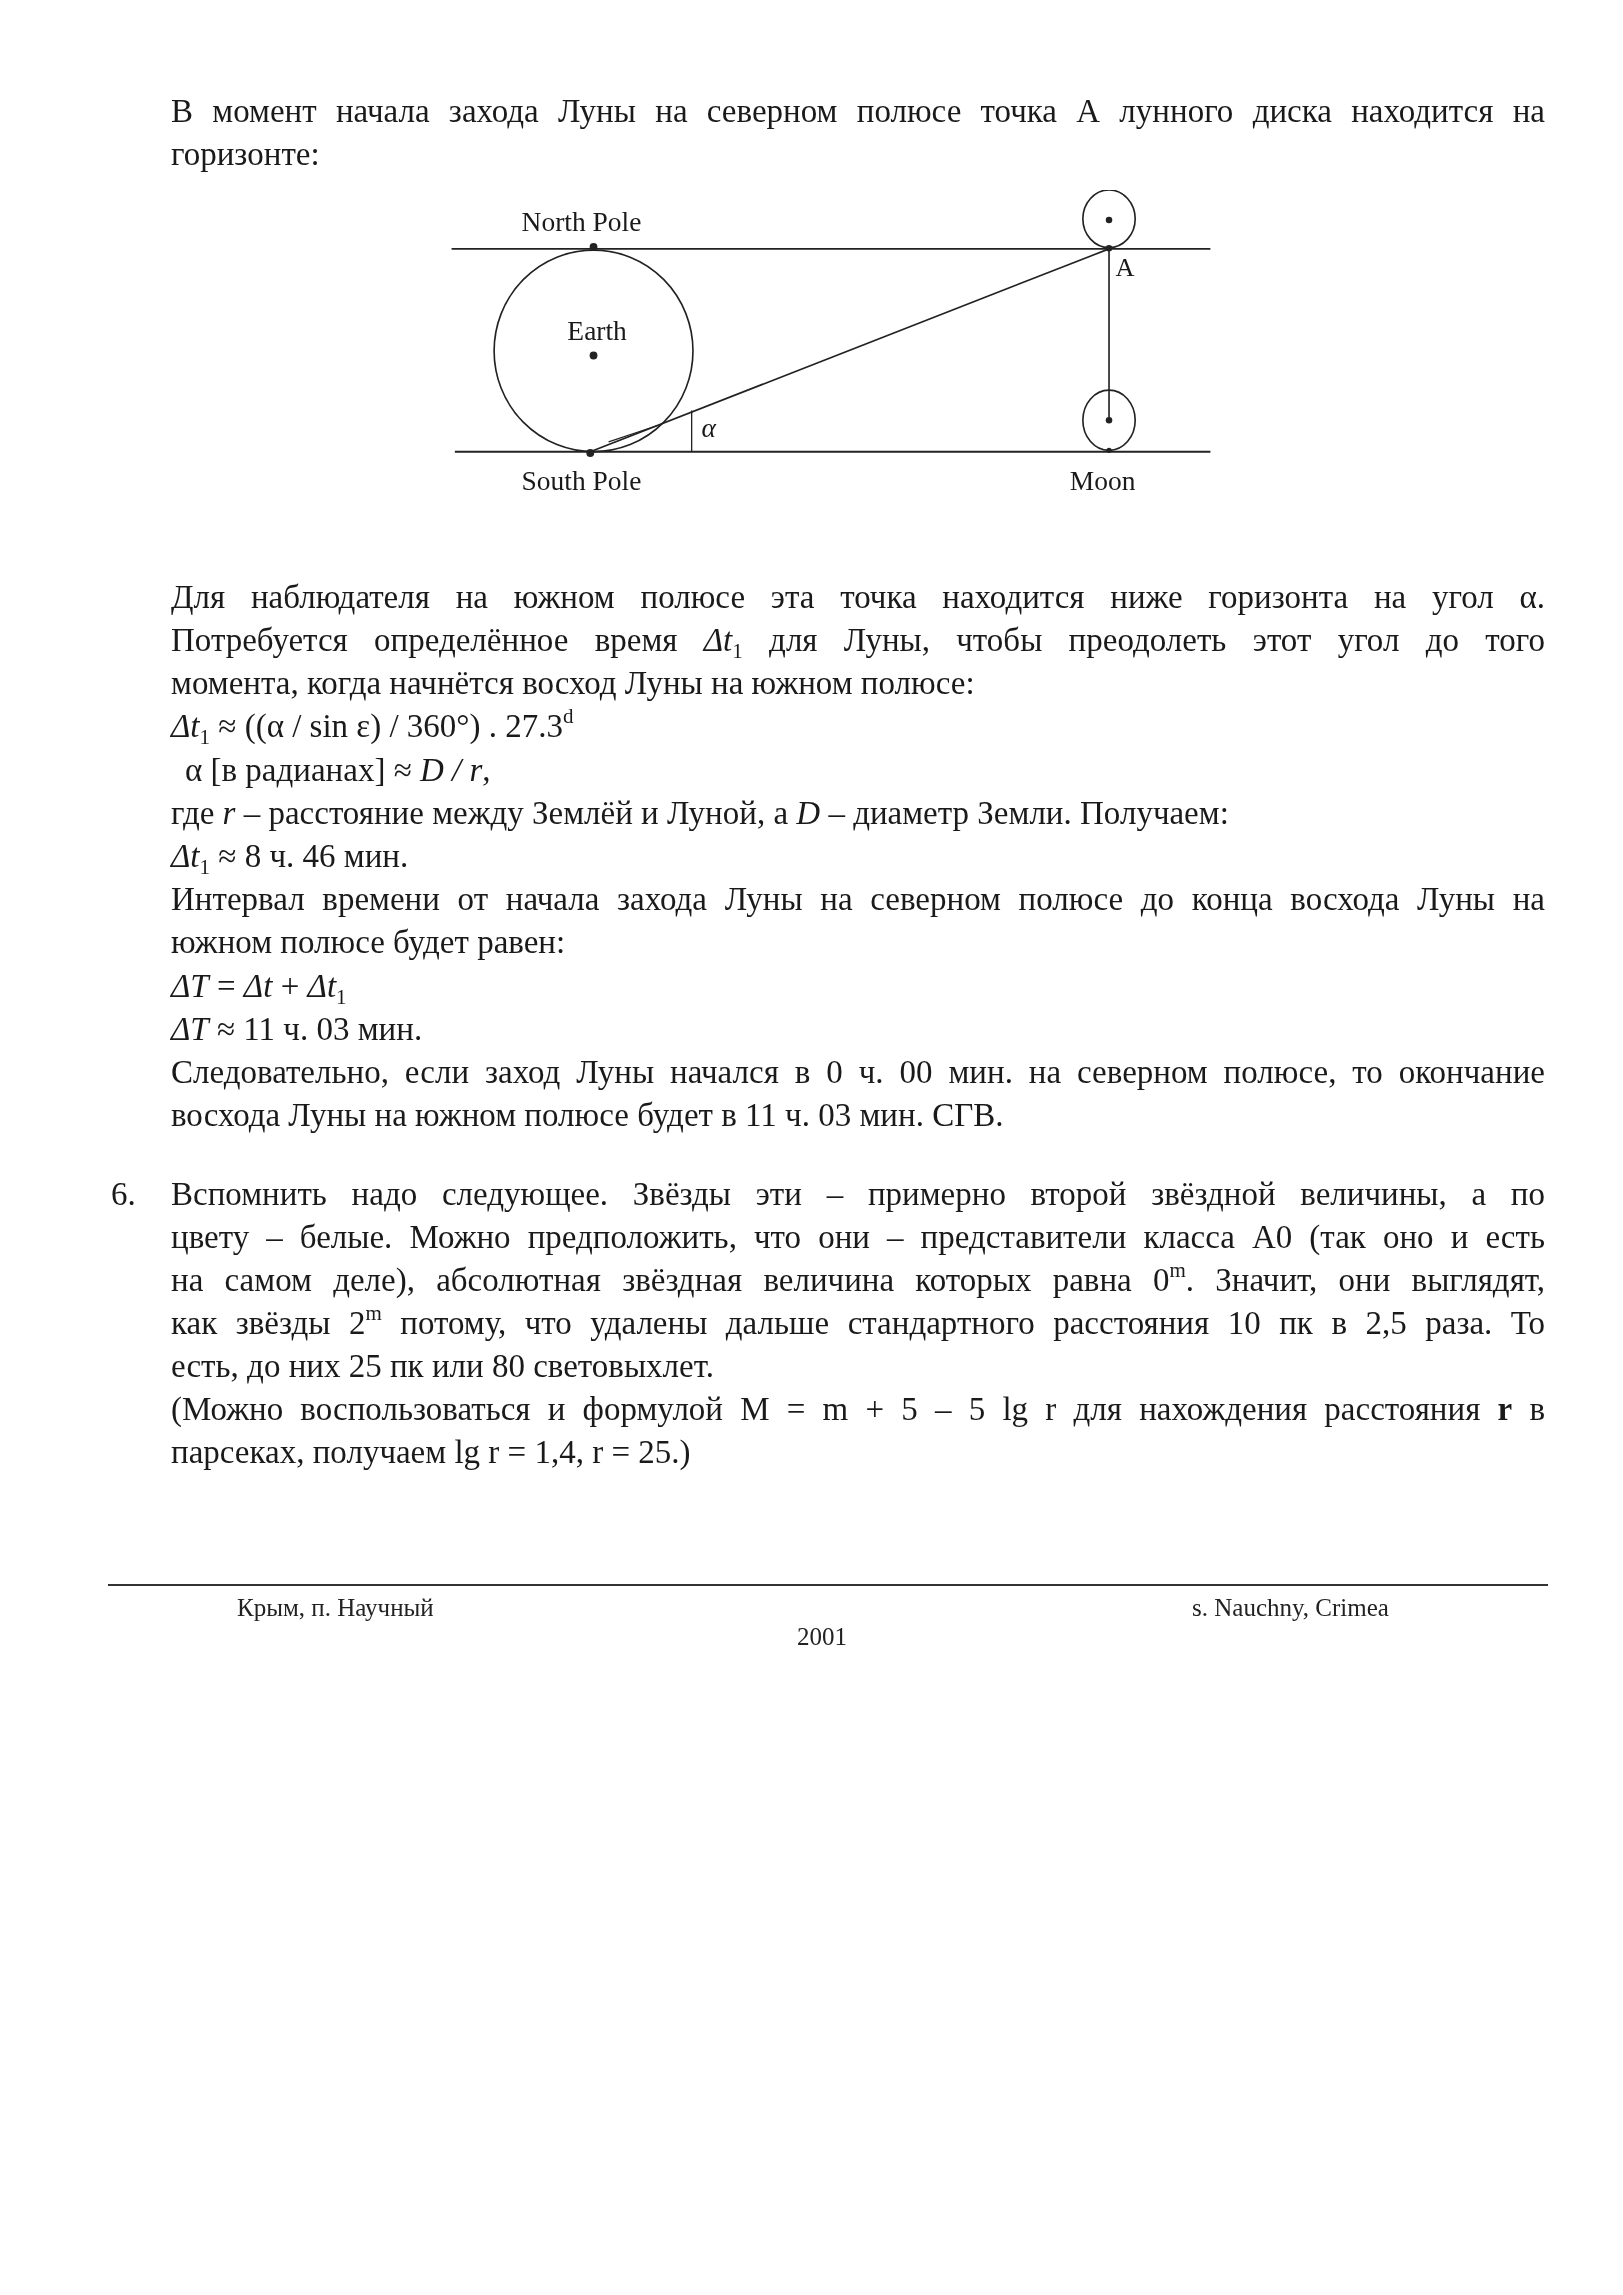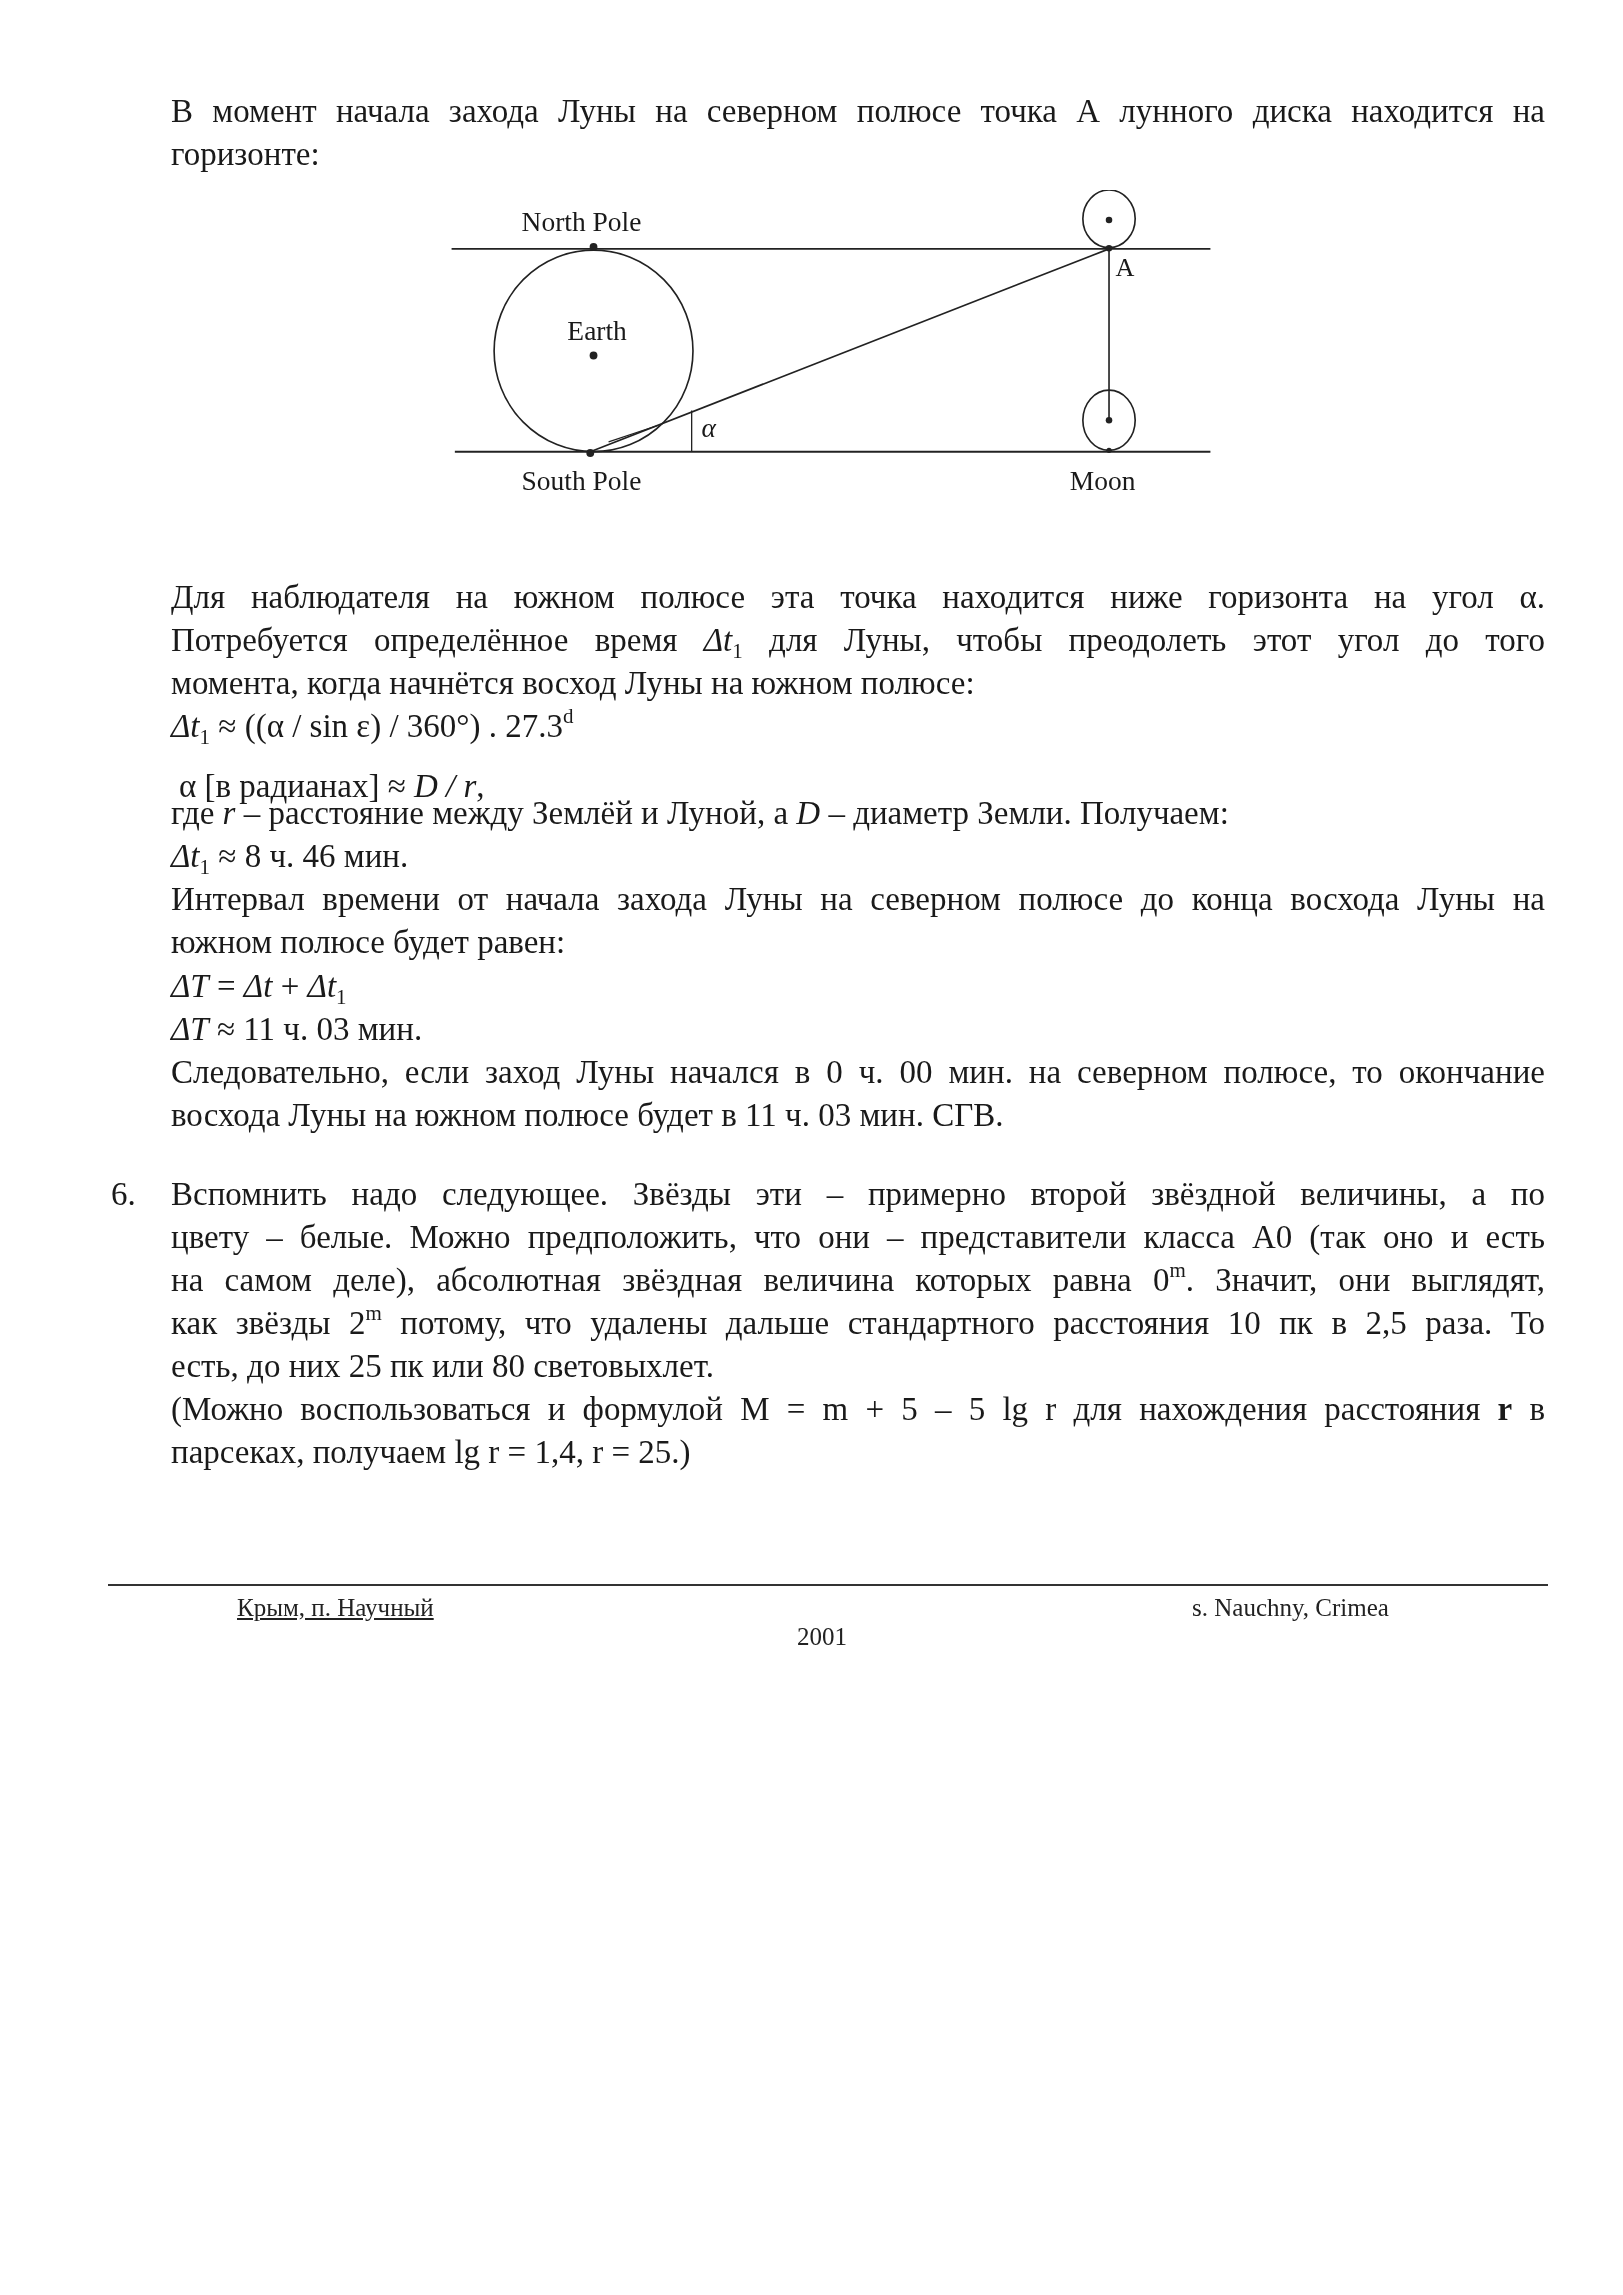--- a/index.html
+++ b/index.html
@@ -78,21 +78,21 @@
   <div class="para" style="top:576px;">
     <span class="line just">Для наблюдателя на южном полюсе эта точка находится ниже горизонта на угол α.</span>
     <span class="line just"><span>Потребуется определённое время </span><i class="var">Δt</i><sub>1</sub><span> для Луны, чтобы преодолеть этот угол до того</span></span>
     <span class="line">момента, когда начнётся восход Луны на южном полюсе:</span>
   </div>
 
   <div class="center-line" style="top:705px; left:171px; width:1309px;">
     <i class="var">Δt</i><sub>1</sub><span> ≈ ((α / sin ε) / 360°) . 27.3</span><sup>d</sup>
   </div>
 
-  <div class="center-line" style="top:749px; left:179px; width:1309px;margin-top:16px;">
+  <div class="center-line" style="top:749px; left:185px; width:1309px;">
     <span>α [в радианах] ≈ </span><i class="var">D / r</i><span>,</span>
   </div>
 
   <div class="para" style="top:792px;">
     <span>где </span><i class="var">r</i><span> – расстояние между Землёй и Луной, а </span><i class="var">D</i><span> – диаметр Земли. Получаем:</span>
   </div>
 
   <div class="center-line" style="top:835px; left:171px; width:1309px;">
     <i class="var">Δt</i><sub>1</sub><span> ≈ 8 ч. 46 мин.</span>
   </div>
@@ -120,18 +120,18 @@
     <span class="line just">Вспомнить надо следующее. Звёзды эти – примерно второй звёздной величины, а по</span>
     <span class="line just">цвету – белые. Можно предположить, что они – представители класса А0 (так оно и есть</span>
     <span class="line just"><span>на самом деле), абсолютная звёздная величина которых равна 0</span><sup>m</sup><span>. Значит, они выглядят,</span></span>
     <span class="line just"><span>как звёзды 2</span><sup>m</sup><span> потому, что удалены дальше стандартного расстояния 10 пк в 2,5 раза. То</span></span>
     <span class="line">есть, до них 25 пк или 80 световыхлет.</span>
     <span class="line just"><span>(Можно воспользоваться и формулой M = m + 5 – 5 lg r для нахождения расстояния </span><b>r</b><span> в</span></span>
     <span class="line">парсеках, получаем lg r = 1,4, r = 25.)</span>
   </div>
 
   <div class="footer-rule"></div>
-  <div class="footer" style="left:237px;text-decoration:underline;">Крым,  п. Научный</div>
+  <div class="footer" style="left:237px;">Крым,  п. Научный</div>
   <div class="footer" style="left:797px;margin-top:29px;">2001</div>
   <div class="footer" style="left:1192px;">s. Nauchny,  Crimea</div>
 
 </div>
 
 
 </body></html>

